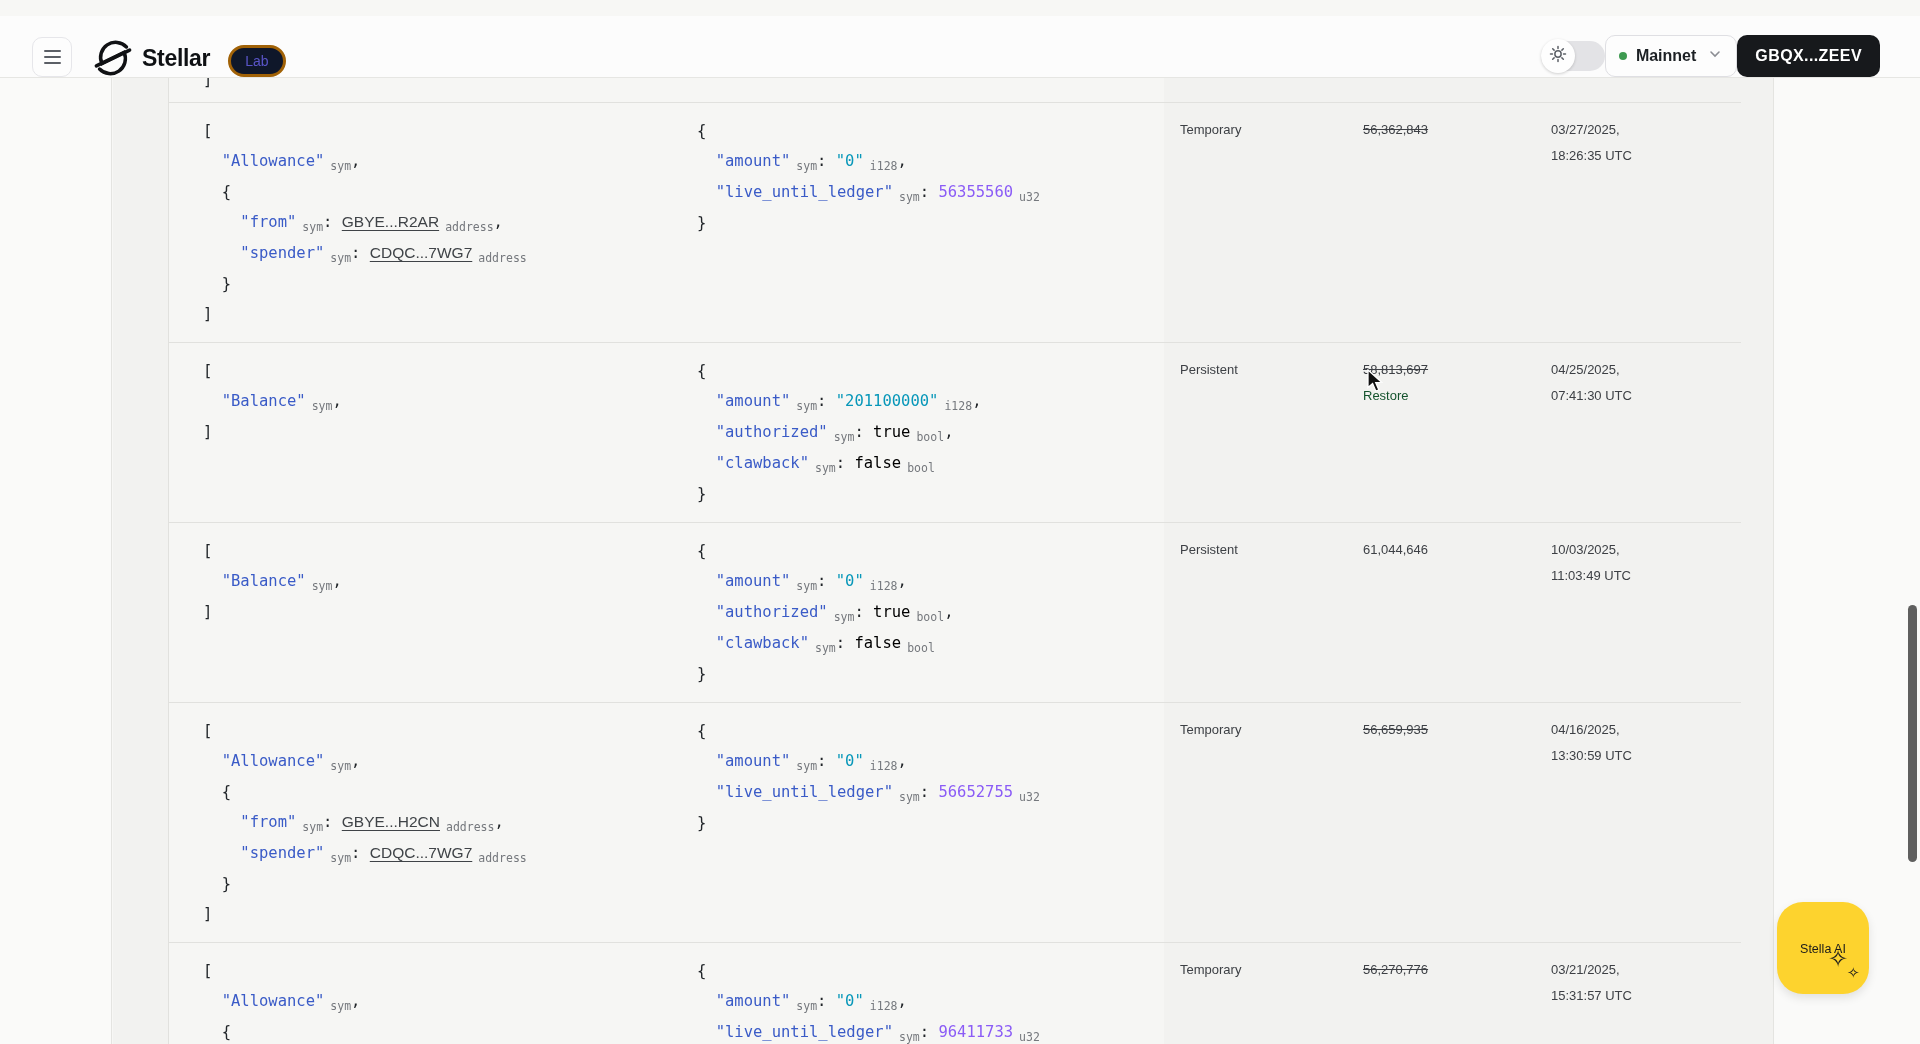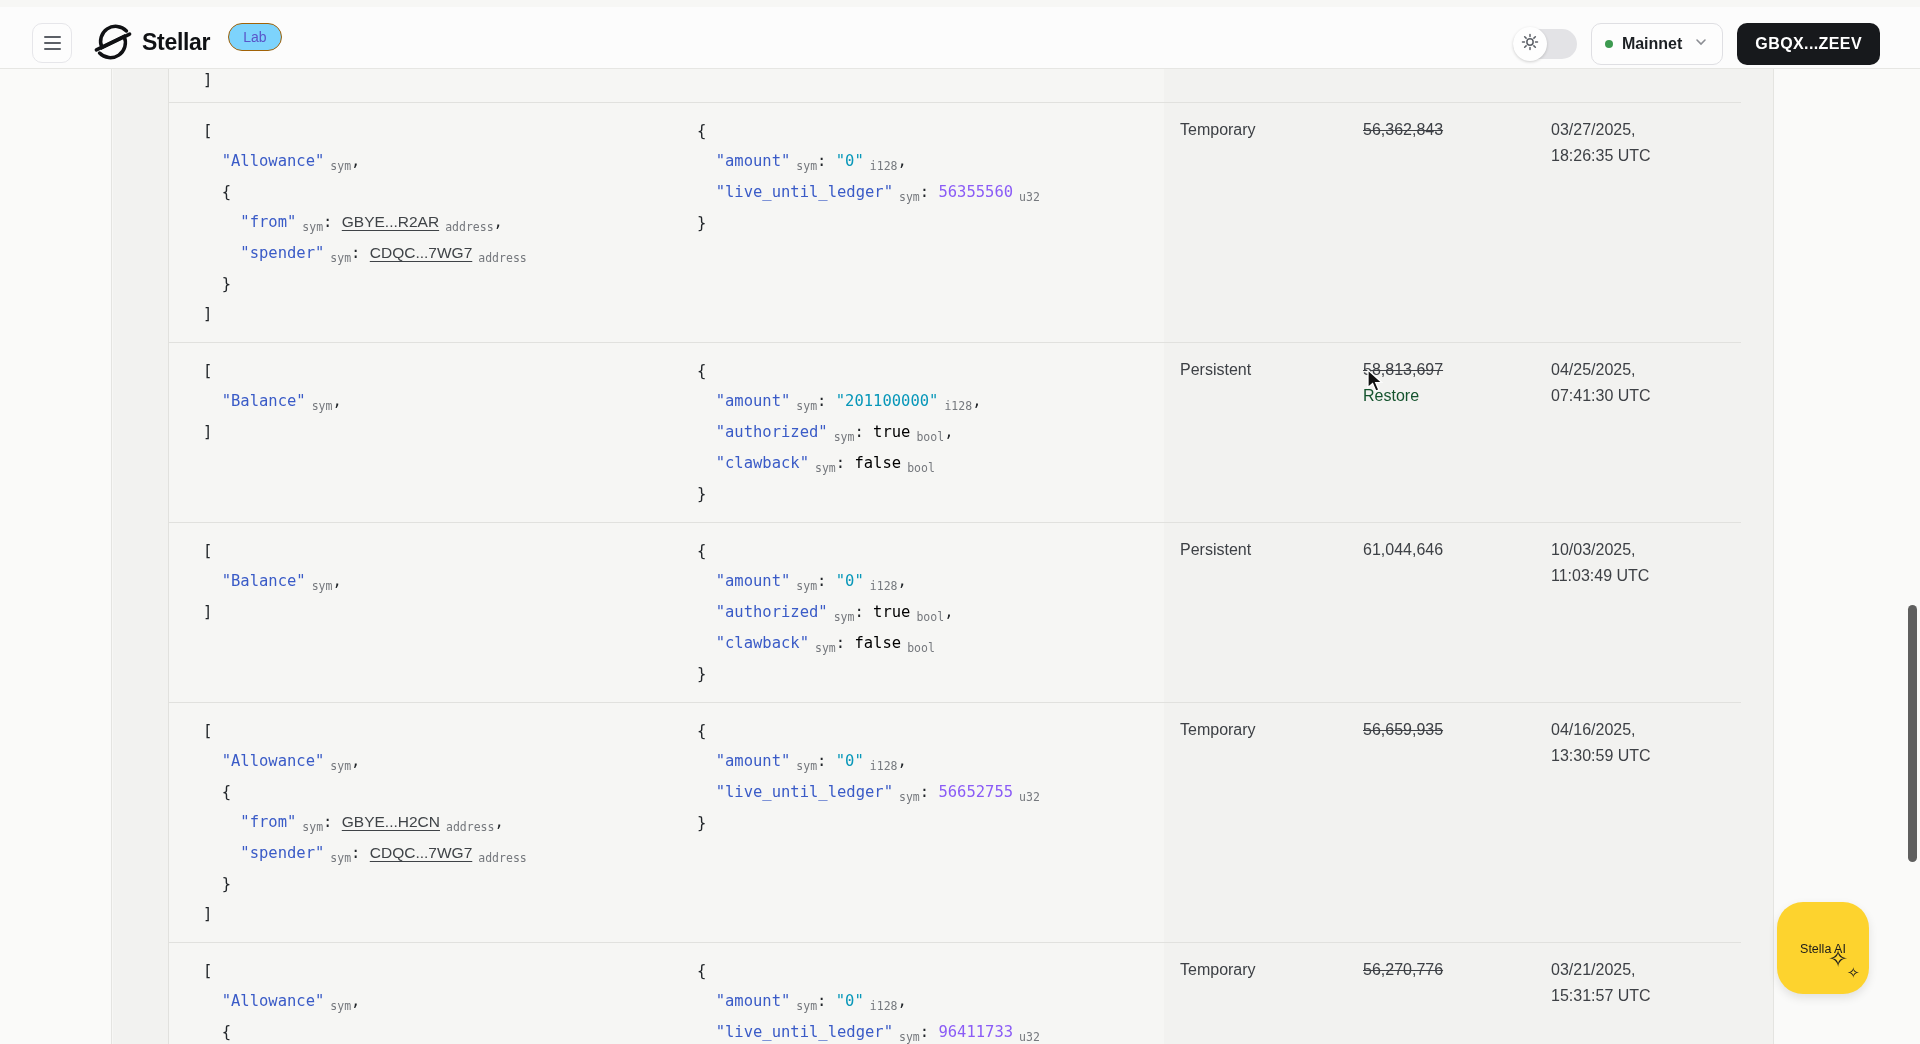--- a/index.html
+++ b/index.html
@@ -4,38 +4,38 @@
 <style>
   * { margin:0; padding:0; box-sizing:border-box; }
   html,body { background:#fff; }
   .stage {
     position:relative; width:1920px; height:1044px; overflow:hidden;
     background:#f7f7f5; font-family:"Liberation Sans","DejaVu Sans",sans-serif;
     color:#1c2024;
   }
   
   .header {
-    position:absolute; left:0; top:7px; width:1920px; height:62px;
+    position:absolute; left:0; top:16px; width:1920px; height:62px;
     background:#fcfcfc; border-bottom:1px solid #e6e6e3;
-    display:flex; align-items:flex-start; padding:16px 40px 0 32px; z-index:5;
+    display:flex; align-items:flex-end; padding:16px 40px 0 32px; z-index:5;
   }
   .menu-btn {
     width:40px; height:40px; border:1px solid #e6e6ea; border-radius:10px;
     background:#fdfdfd; display:flex; flex-direction:column; gap:4px;
     align-items:center; justify-content:center; cursor:pointer;
   }
   .menu-btn i { display:block; width:17px; height:2px; background:#5b5f66; border-radius:1px; }
   .brand { display:flex; align-items:center; gap:10px; margin-left:22px; }
   .brand svg { display:block; }
   .brand-name { font-size:23px; font-weight:600; letter-spacing:-0.3px; color:#0f1114; }
   .lab-badge {
-    margin-left:18px; padding:5px 14px; border:1px solid #a16207; border-radius:999px;
-    color:#5a55c9; font-size:14px; background:#7dd3fc;
-  }
-  .header-right { margin-left:auto; display:flex; align-items:center; gap:14px; }
+    margin-left:18px; padding:5px 14px; border:3px solid #a16207; border-radius:999px;
+    color:#5a55c9; font-size:14px; background:#0f172a;
+  }
+  .header-right { margin-left:auto; display:flex; align-items:center; }
   .theme-toggle {
     width:64px; height:30px; border-radius:999px; background:#e3e3e6;
     position:relative; cursor:pointer;
   }
   .theme-knob {
     position:absolute; left:0; top:-2px; width:34px; height:34px; border-radius:50%;
     background:#fefefe; box-shadow:0 1px 3px rgba(0,0,0,.18);
     display:flex; align-items:center; justify-content:center; color:#5c6067;
   }
   .network-pill {
@@ -69,21 +69,21 @@
   .tk-p { color:#212529; }
   .tk-k { color:#3a5bc7; }
   .tk-s { color:#0797b9; }
   .tk-n { color:#8b5cf6; }
   .tk-b { color:#000000; }
   .tk-t { font-size:11.5px; color:#75787d; margin-left:6px; position:relative; top:4px; }
   a.tk-a {
     font-family:"Liberation Sans","DejaVu Sans",sans-serif; font-size:15.5px;
     color:#3f4347; text-decoration:underline; text-underline-offset:3px; cursor:pointer;
   }
-  .cell { padding:14px 0 0 16px; font-size:16px; color:#3d4045; line-height:26px; }
+  .cell { padding:14px 0 0 16px; font-size:13px; color:#3d4045; line-height:26px; }
   .cell.ledger { padding-left:15px; }
   .cell.date   { padding-left:15px; white-space:pre-line; }
   .lnum.struck { text-decoration:line-through; }
   a.restore { display:block; color:#14532d; text-decoration:none; cursor:pointer; }
   .row.partial { height:41px; }
   .row.partial .code { padding-top:3px; }
   
   .stella-btn {
     position:absolute; left:1777px; top:902px; width:92px; height:92px;
     border-radius:26px; background:#fdd32e; border:none; cursor:pointer;

